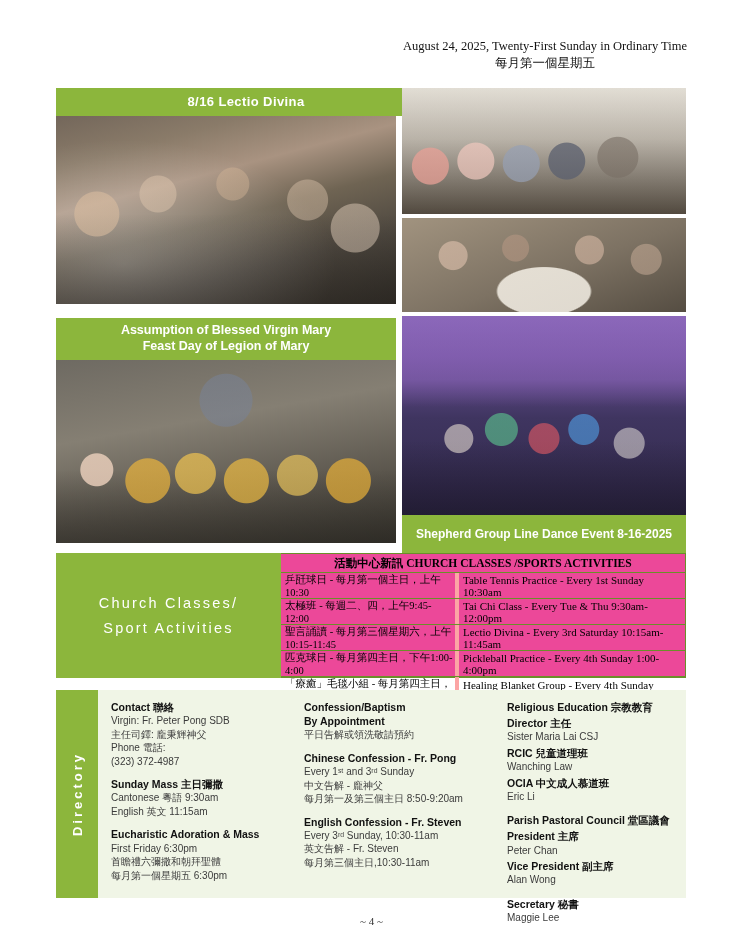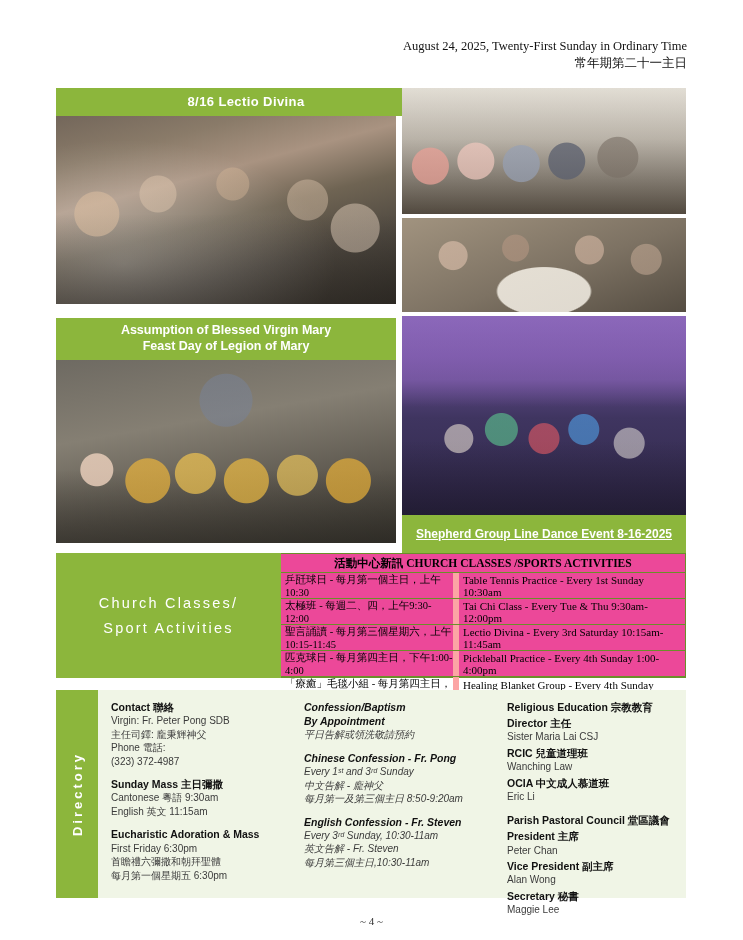--- a/index.html
+++ b/index.html
@@ -19,21 +19,21 @@
     position: relative;
     width: 743px;
     height: 940px;
   }
 
   
   .header {
     position: absolute;
     top: 38px;
     right: 56px;
-    text-align: right;
+    text-align: center;
     line-height: 1.35;
   }
   .header .line1 {
     font-family: "Liberation Serif", serif;
     font-size: 12.5px;
     color: #111;
   }
   .header .line2 {
     font-family: "Liberation Serif", serif;
     font-size: 12.5px;
@@ -161,21 +161,20 @@
     letter-spacing: 0.4px;
   }
   .banner-assumption {
     left: 0; top: 230px; width: 340px; height: 42px;
     font-size: 12.5px;
     flex-direction: column;
   }
   .banner-dance {
     left: 346px; top: 427px; width: 284px; height: 38px;
     font-size: 12px;
-    text-decoration: underline;
   }
 
   
   .classes {
     position: absolute;
     left: 56px;
     top: 553px;
     width: 630px;
     height: 125px;
     display: flex;
@@ -211,21 +210,21 @@
     color: #000;
   }
   .classes-table .trow {
     display: flex;
     flex: 1;
     border-bottom: 1px solid #6b8f2a;
   }
   .classes-table .trow:last-child { border-bottom: none; }
   .cell-cn {
     width: 178px;
-    border-right: 6px solid #fca5a5;
+    border-right: 4px solid #fca5a5;
     font-family: "Liberation Serif", serif;
     font-size: 10.5px;
     display: flex;
     align-items: center;
     padding-left: 4px;
     color: #000;
     box-sizing: border-box;
   }
   .cell-en {
     flex: 1;
@@ -268,21 +267,21 @@
     flex: 1;
     display: flex;
     padding: 10px 8px 10px 13px;
     box-sizing: border-box;
   }
   .dir-col {
     flex: 1;
     padding-right: 8px;
   }
   .dir-col.c1 { flex: 0 0 185px; }
-  .dir-col.c2 { flex: 0 0 195px; font-style: italic; }
+  .dir-col.c2 { flex: 0 0 195px; }
   .dir-col.c3 { flex: 1; }
 
   .dir-block { margin-bottom: 9px; }
   .dir-h {
     font-size: 10.5px;
     font-weight: bold;
     color: #111;
     line-height: 1.35;
   }
   .dir-t {
@@ -303,21 +302,21 @@
     color: #333;
   }
 </style>
 </head>
 <body>
 
 <div class="page">
 
   <div class="header">
     <div class="line1">August 24, 2025, Twenty-First Sunday in Ordinary Time</div>
-    <div class="line2">常年期第二十一主日</div>
+    <div class="line2">每月第一個星期五</div>
   </div>
 
   <div class="collage">
 
     <div class="photo ph-lectio"></div>
     <div class="banner banner-lectio">8/16  Lectio Divina</div>
 
     <div class="photo ph-group-right"></div>
     <div class="photo ph-table"></div>
 
@@ -336,21 +335,21 @@
       <div>Church Classes/</div>
       <div>Sport Activities</div>
     </div>
     <div class="classes-table">
       <div class="thead">活動中心新訊 CHURCH CLASSES /SPORTS ACTIVITIES</div>
       <div class="trow">
         <div class="cell-cn">乒瓩球日 - 每月第一個主日，上午10:30</div>
         <div class="cell-en">Table Tennis Practice - Every 1st Sunday 10:30am</div>
       </div>
       <div class="trow">
-        <div class="cell-cn">太極班 - 每週二、四，上午9:30-12:00</div>
+        <div class="cell-cn">太極班 - 每週二、四，上午9:45-12:00</div>
         <div class="cell-en">Tai Chi Class - Every Tue &amp; Thu 9:30am-12:00pm</div>
       </div>
       <div class="trow">
         <div class="cell-cn">聖言誦讀 - 每月第三個星期六，上午10:15-11:45</div>
         <div class="cell-en">Lectio Divina - Every 3rd Saturday 10:15am-11:45am</div>
       </div>
       <div class="trow">
         <div class="cell-cn">匹克球日 - 每月第四主日，下午1:00-4:00</div>
         <div class="cell-en">Pickleball Practice - Every 4th Sunday 1:00-4:00pm</div>
       </div>
@@ -424,21 +423,21 @@
           <div class="dir-h">OCIA 中文成人慕道班</div>
           <div class="dir-t">Eric Li</div>
         </div>
         <div class="dir-block" style="margin-bottom:2px">
           <div class="dir-h">Parish Pastoral Council 堂區議會</div>
         </div>
         <div class="dir-block" style="margin-bottom:2px">
           <div class="dir-h">President 主席</div>
           <div class="dir-t">Peter Chan</div>
         </div>
-        <div class="dir-block" style="margin-bottom:2px">
+        <div class="dir-block" style="margin-bottom:10px">
           <div class="dir-h">Vice President 副主席</div>
           <div class="dir-t">Alan Wong</div>
         </div>
         <div class="dir-block">
           <div class="dir-h">Secretary 秘書</div>
           <div class="dir-t">Maggie Lee</div>
         </div>
       </div>
 
     </div>

